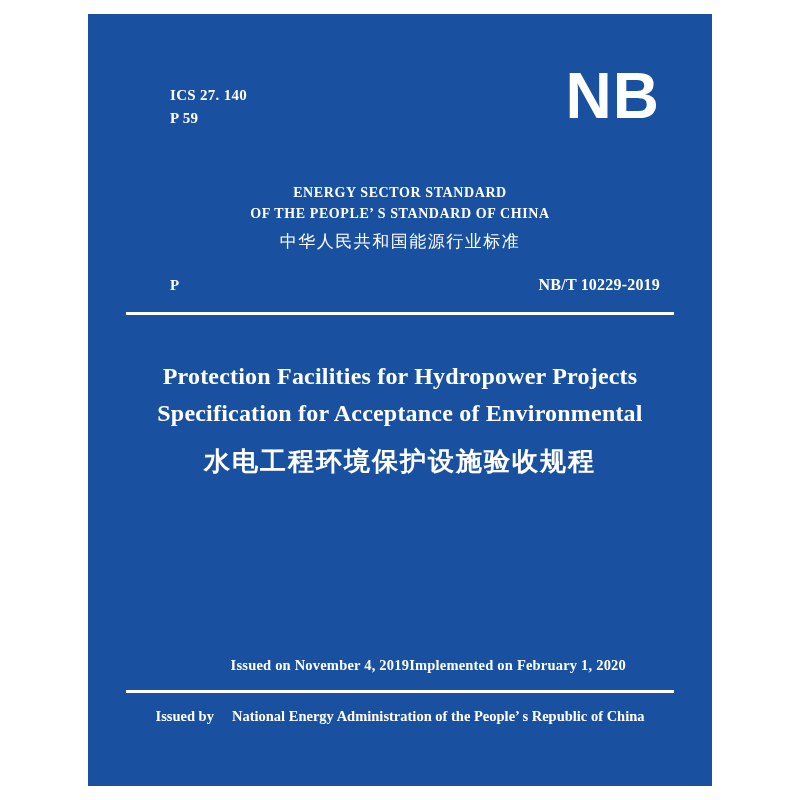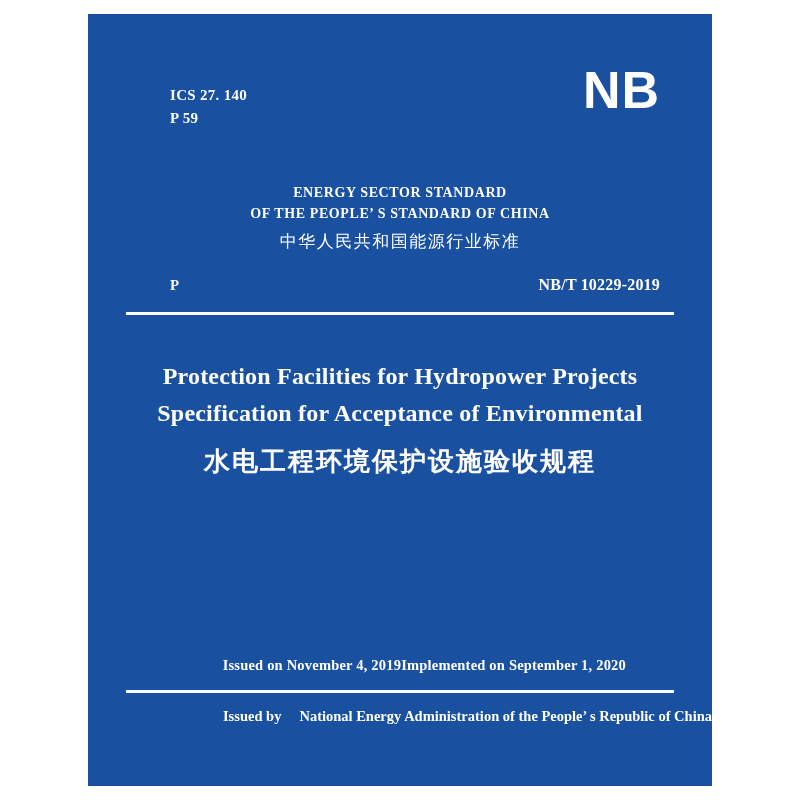--- a/index.html
+++ b/index.html
@@ -44,21 +44,21 @@
     letter-spacing: 0.3px;
     color: #ffffff;
   }
 
   .nb-logo {
     position: absolute;
     right: 52px;
     top: 50px;
     font-family: "Liberation Sans", sans-serif;
     font-weight: bold;
-    font-size: 52px;
+    font-size: 64px;
     letter-spacing: 1px;
     line-height: 1;
     color: #ffffff;
     margin-left: 40px;
   }
 
   
   .std-titles {
     position: absolute;
     left: 0;
@@ -150,21 +150,21 @@
     font-weight: bold;
     font-size: 14.5px;
     letter-spacing: 0.2px;
   }
 
   .issuer-row {
     position: absolute;
     left: 0;
     right: 0;
     top: 693px;
-    text-align: right;
+    text-align: center;
     white-space: nowrap;
   }
   .issued-by-label {
     font-weight: bold;
     font-size: 14.5px;
     margin-right: 14px;
   }
   .issuer-name {
     font-weight: bold;
     font-size: 14.5px;
@@ -197,21 +197,21 @@
     <div class="rule rule-top"></div>
 
     <div class="main-title">
       <div class="mt-en">Protection Facilities for Hydropower Projects</div>
       <div class="mt-en">Specification for Acceptance of Environmental</div>
       <div class="mt-cn">水电工程环境保护设施验收规程</div>
     </div>
 
     <div class="dates-row">
       <div class="date-item">Issued on November 4, 2019</div>
-      <div class="date-item">Implemented on September 1, 2020</div>
+      <div class="date-item">Implemented on February 1, 2020</div>
     </div>
 
     <div class="rule rule-bottom"></div>
 
     <div class="issuer-row">
       <span class="issued-by-label">Issued by</span>
       <span class="issuer-name">National Energy Administration of the People’ s Republic of China</span>
     </div>
 
   </div>

